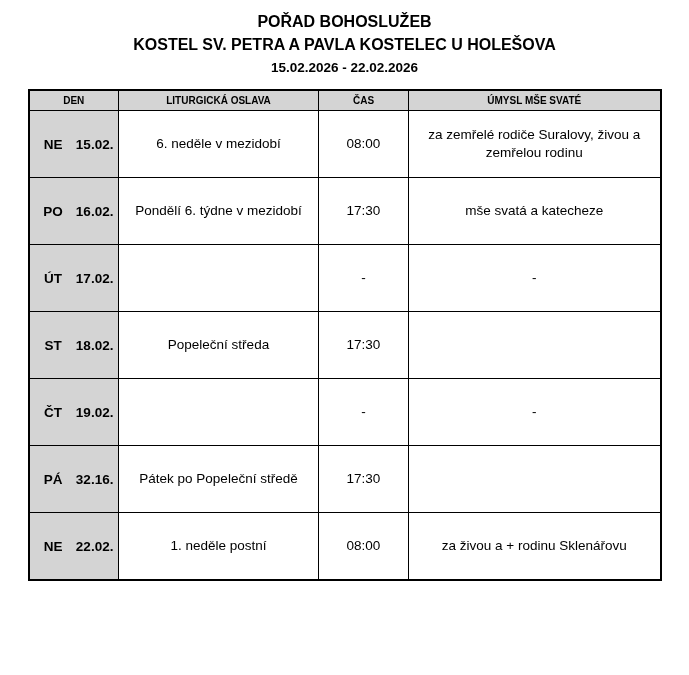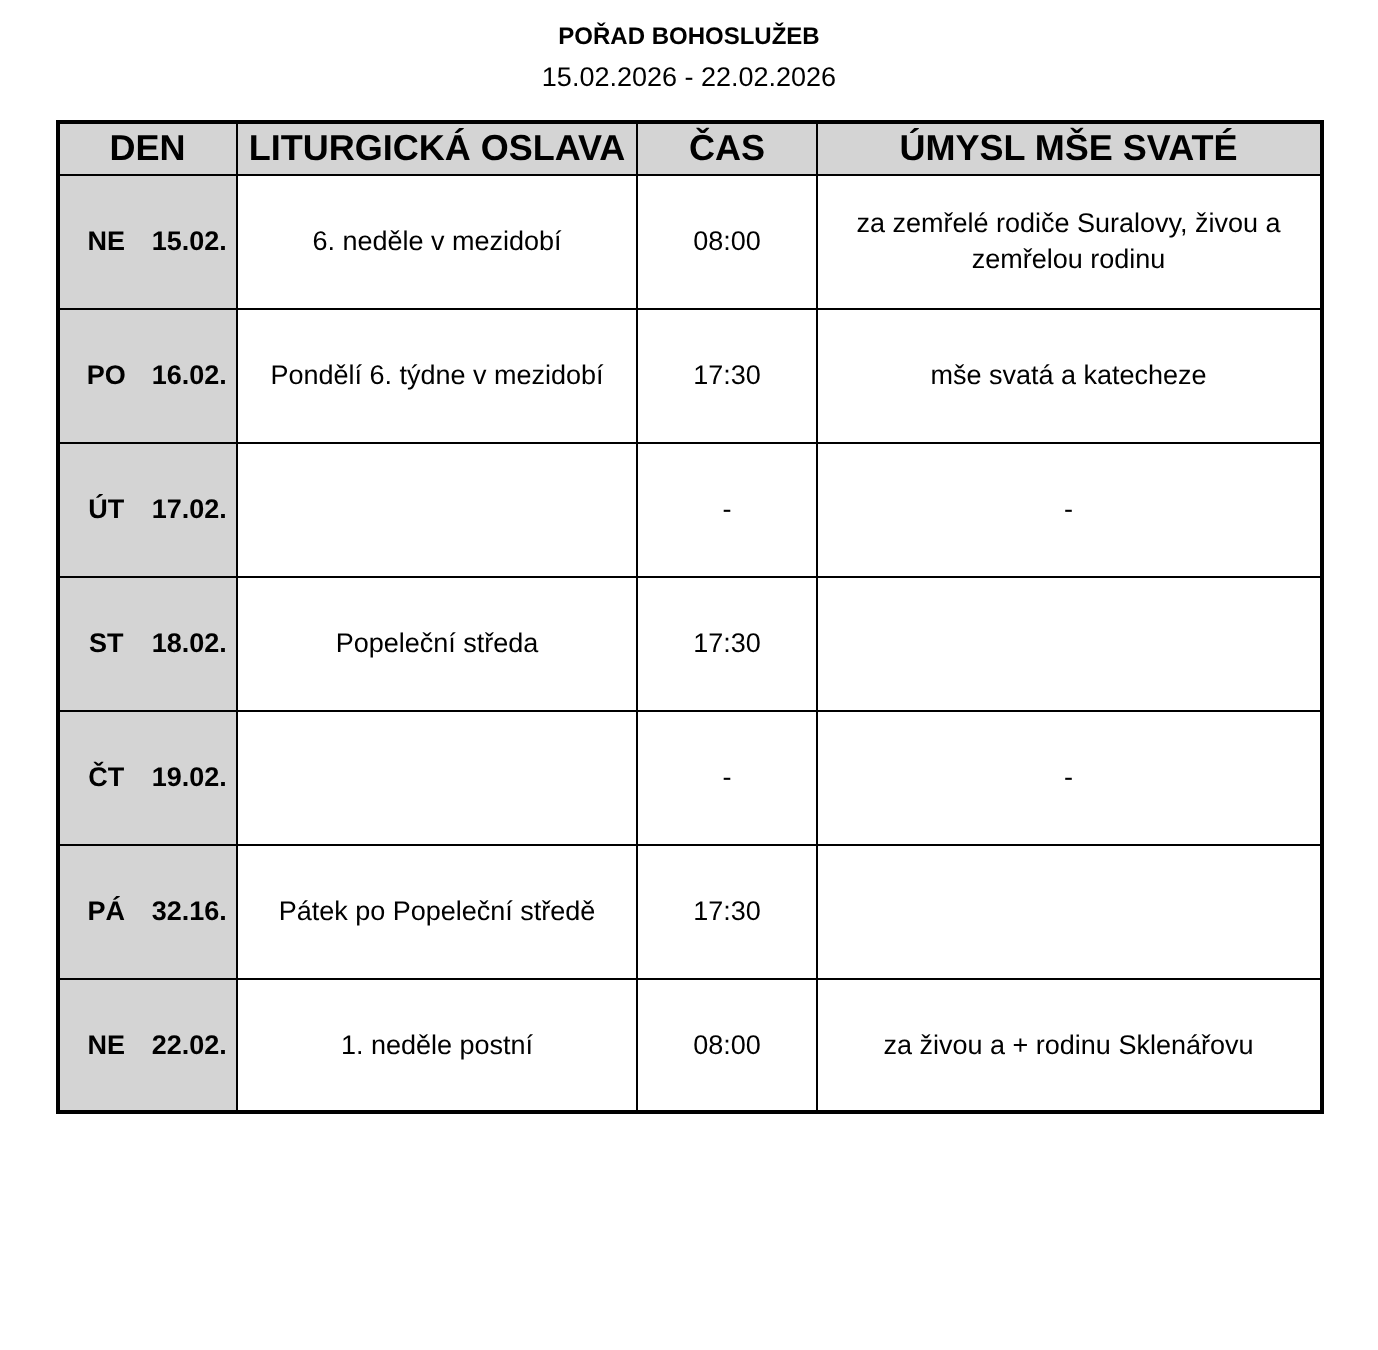--- a/index.html
+++ b/index.html
@@ -14,26 +14,26 @@
     height: 675px;
     box-sizing: border-box;
     padding-top: 10px;
     background: #ffffff;
   }
   .titles {
     text-align: center;
     line-height: 1.45;
   }
   .title {
-    font-size: 12px;
+    font-size: 16px;
     font-weight: bold;
   }
   .daterange {
     font-size: 13.5px;
-    font-weight: normal;
+    font-weight: bold;
     margin-top: 2px;
   }
   table.schedule {
     border-collapse: collapse;
     margin: 11px auto 0 auto;
     table-layout: fixed;
     width: 632px;
     border: 2px solid var(--border, #000000);
     font-size: 13.5px;
   }
@@ -42,21 +42,21 @@
     border: 1px solid var(--border, #000000);
     box-sizing: border-box;
     vertical-align: middle;
     overflow: hidden;
   }
   th {
     background: var(--header-bg, #d4d4d4);
     font-weight: bold;
     text-align: center;
     height: 21px;
-    font-size: 18px;
+    font-size: 10px;
     padding: 2px 2px;
   }
   .col-den        { width: 90px; }
   .col-oslava     { width: 200px; }
   .col-cas        { width: 90px; }
   .col-umysl      { width: 252px; }
   tbody tr { height: 67px; }
   td.day-cell {
     background: var(--header-bg, #d4d4d4);
     font-weight: bold;
@@ -80,20 +80,21 @@
     line-height: 1.35;
   }
 </style>
 </head>
 <body>
 
 <div class="page">
 
   <div class="titles">
     <div class="title">POŘAD BOHOSLUŽEB</div>
+    <div class="title">KOSTEL SV. PETRA A PAVLA KOSTELEC U HOLEŠOVA</div>
     <div class="daterange">15.02.2026 - 22.02.2026</div>
   </div>
 
   <table class="schedule">
     <colgroup>
       <col class="col-den">
       <col class="col-oslava">
       <col class="col-cas">
       <col class="col-umysl">
     </colgroup>

